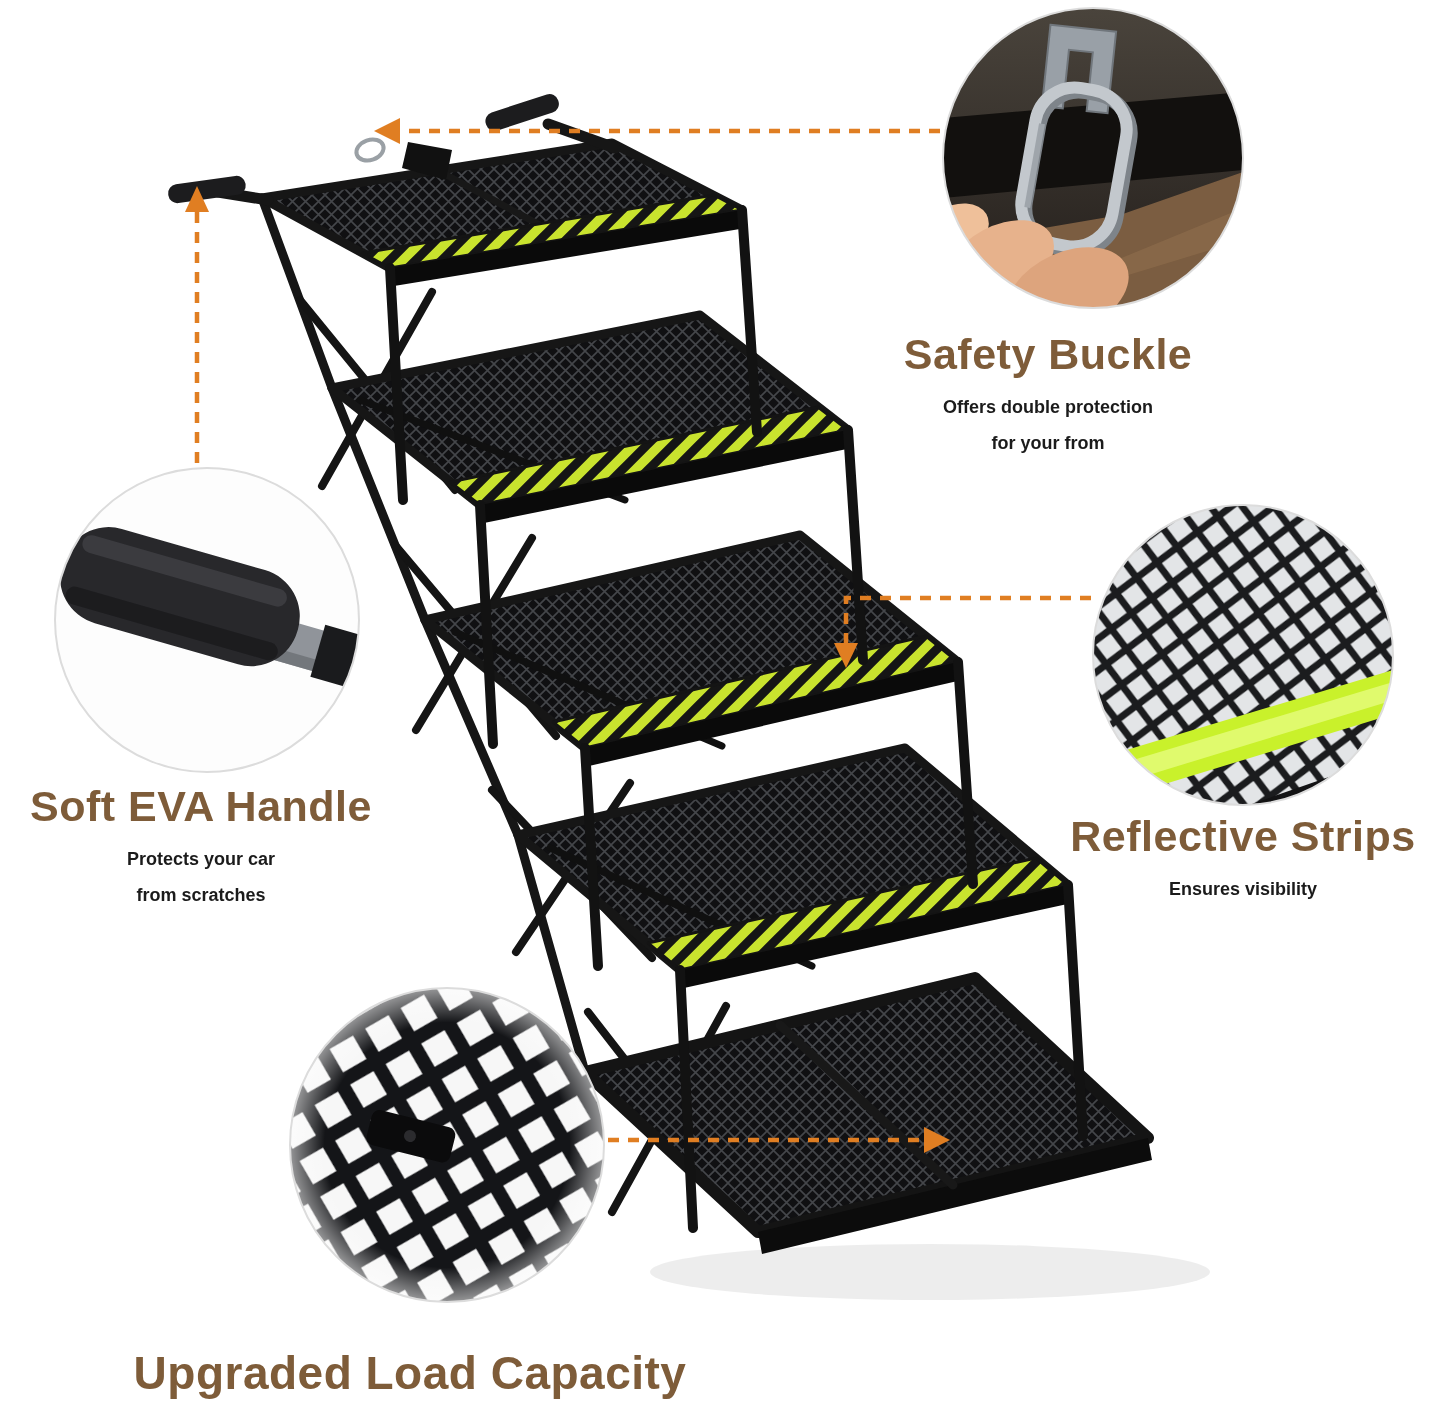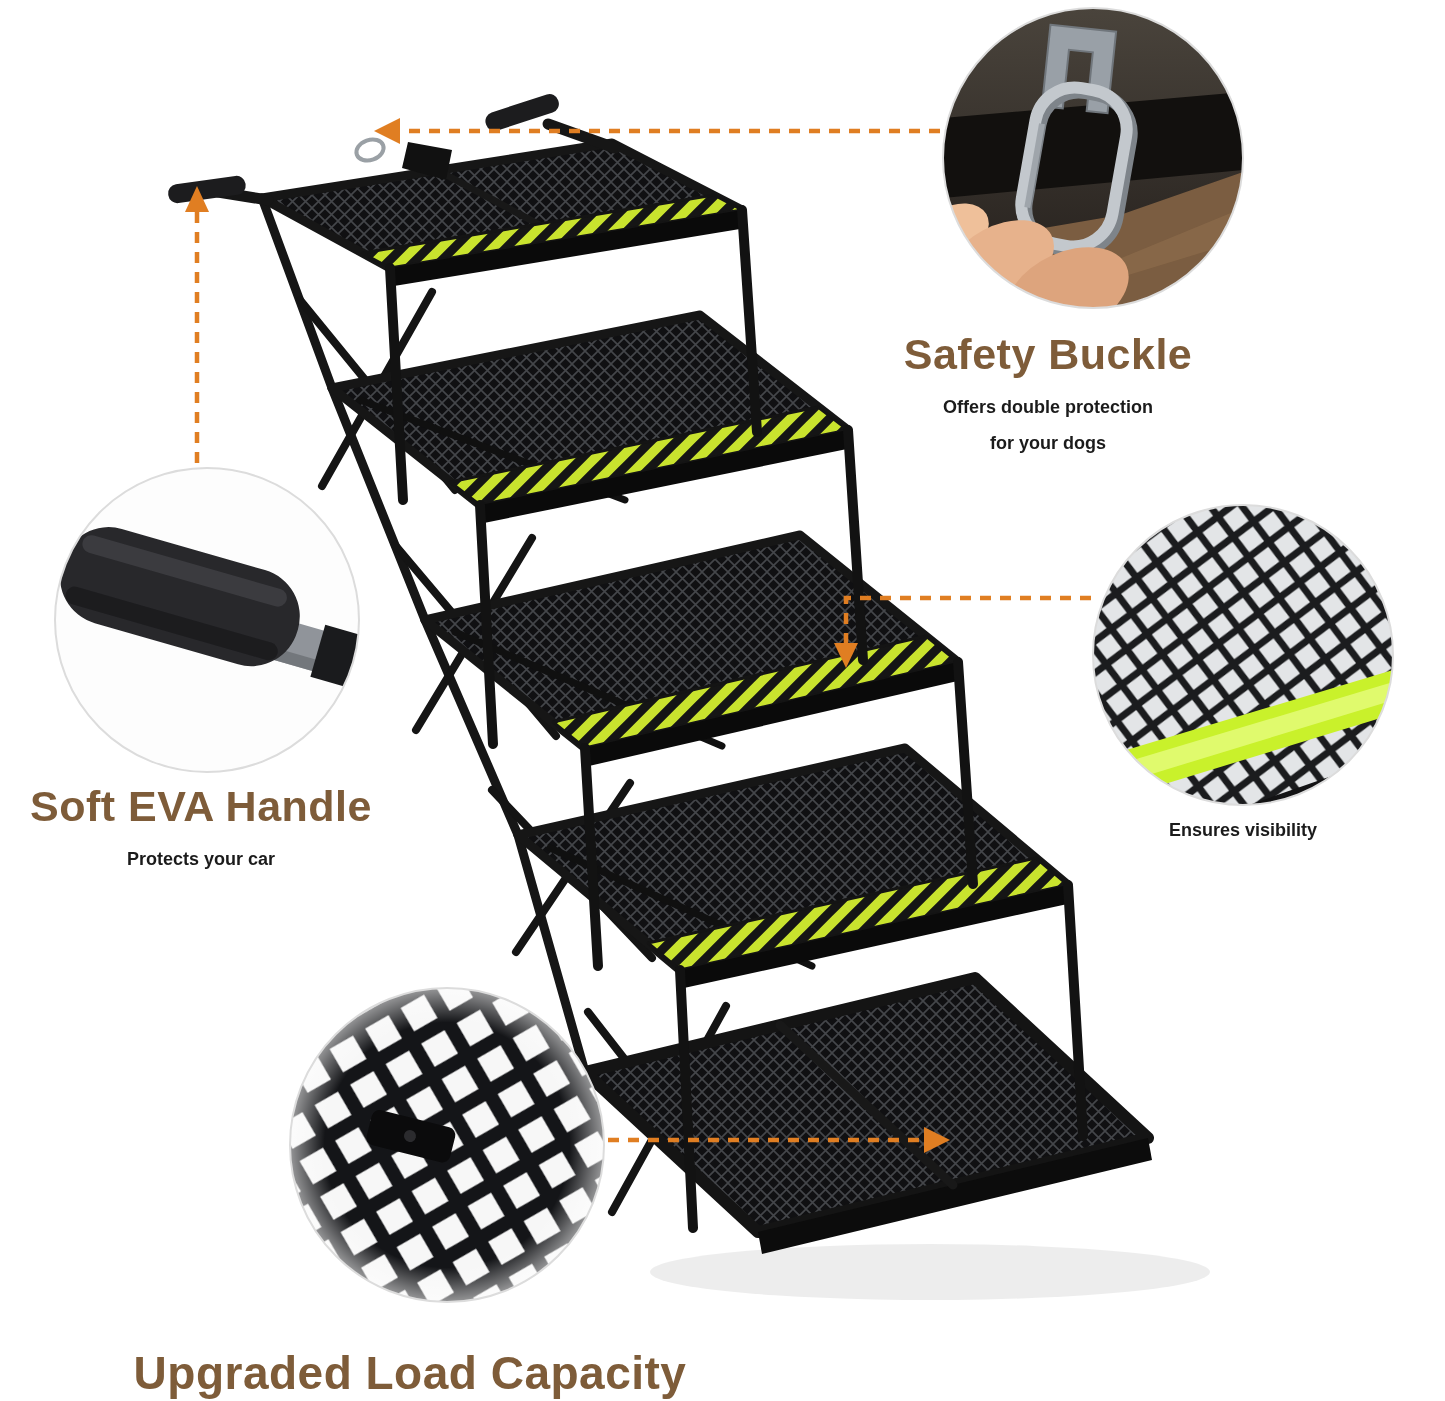--- a/index.html
+++ b/index.html
@@ -226,29 +226,31 @@
       </g>
       <circle cx="447" cy="1145" r="157" fill="url(#gradFade)"></circle>
     </g>
     <circle cx="447" cy="1145" r="157" fill="none" stroke="#dcdcdc" stroke-width="2"></circle>
   </g>
 </svg>
 
 <div class="feat" style="left:848px;top:330px;width:400px;">
   <div class="feat-title">Safety Buckle</div>
   <div class="feat-line">Offers double protection</div>
-  <div class="feat-line">for your dogs</div>
+  <div class="feat-line">for your from</div>
 </div>
 
 <div class="feat" style="left:1px;top:782px;width:400px;">
   <div class="feat-title">Soft EVA Handle</div>
   <div class="feat-line">Protects your car</div>
+  <div class="feat-line">from scratches</div>
 </div>
 
 <div class="feat" style="left:1043px;top:812px;width:400px;">
+  <div class="feat-title">Reflective Strips</div>
   <div class="feat-line">Ensures visibility</div>
 </div>
 
 <div class="feat" style="left:60px;top:1302px;width:700px;">
   <div class="feat-title big">Upgraded Load Capacity</div>
 </div>
 
 </div>
 
 </body></html>

